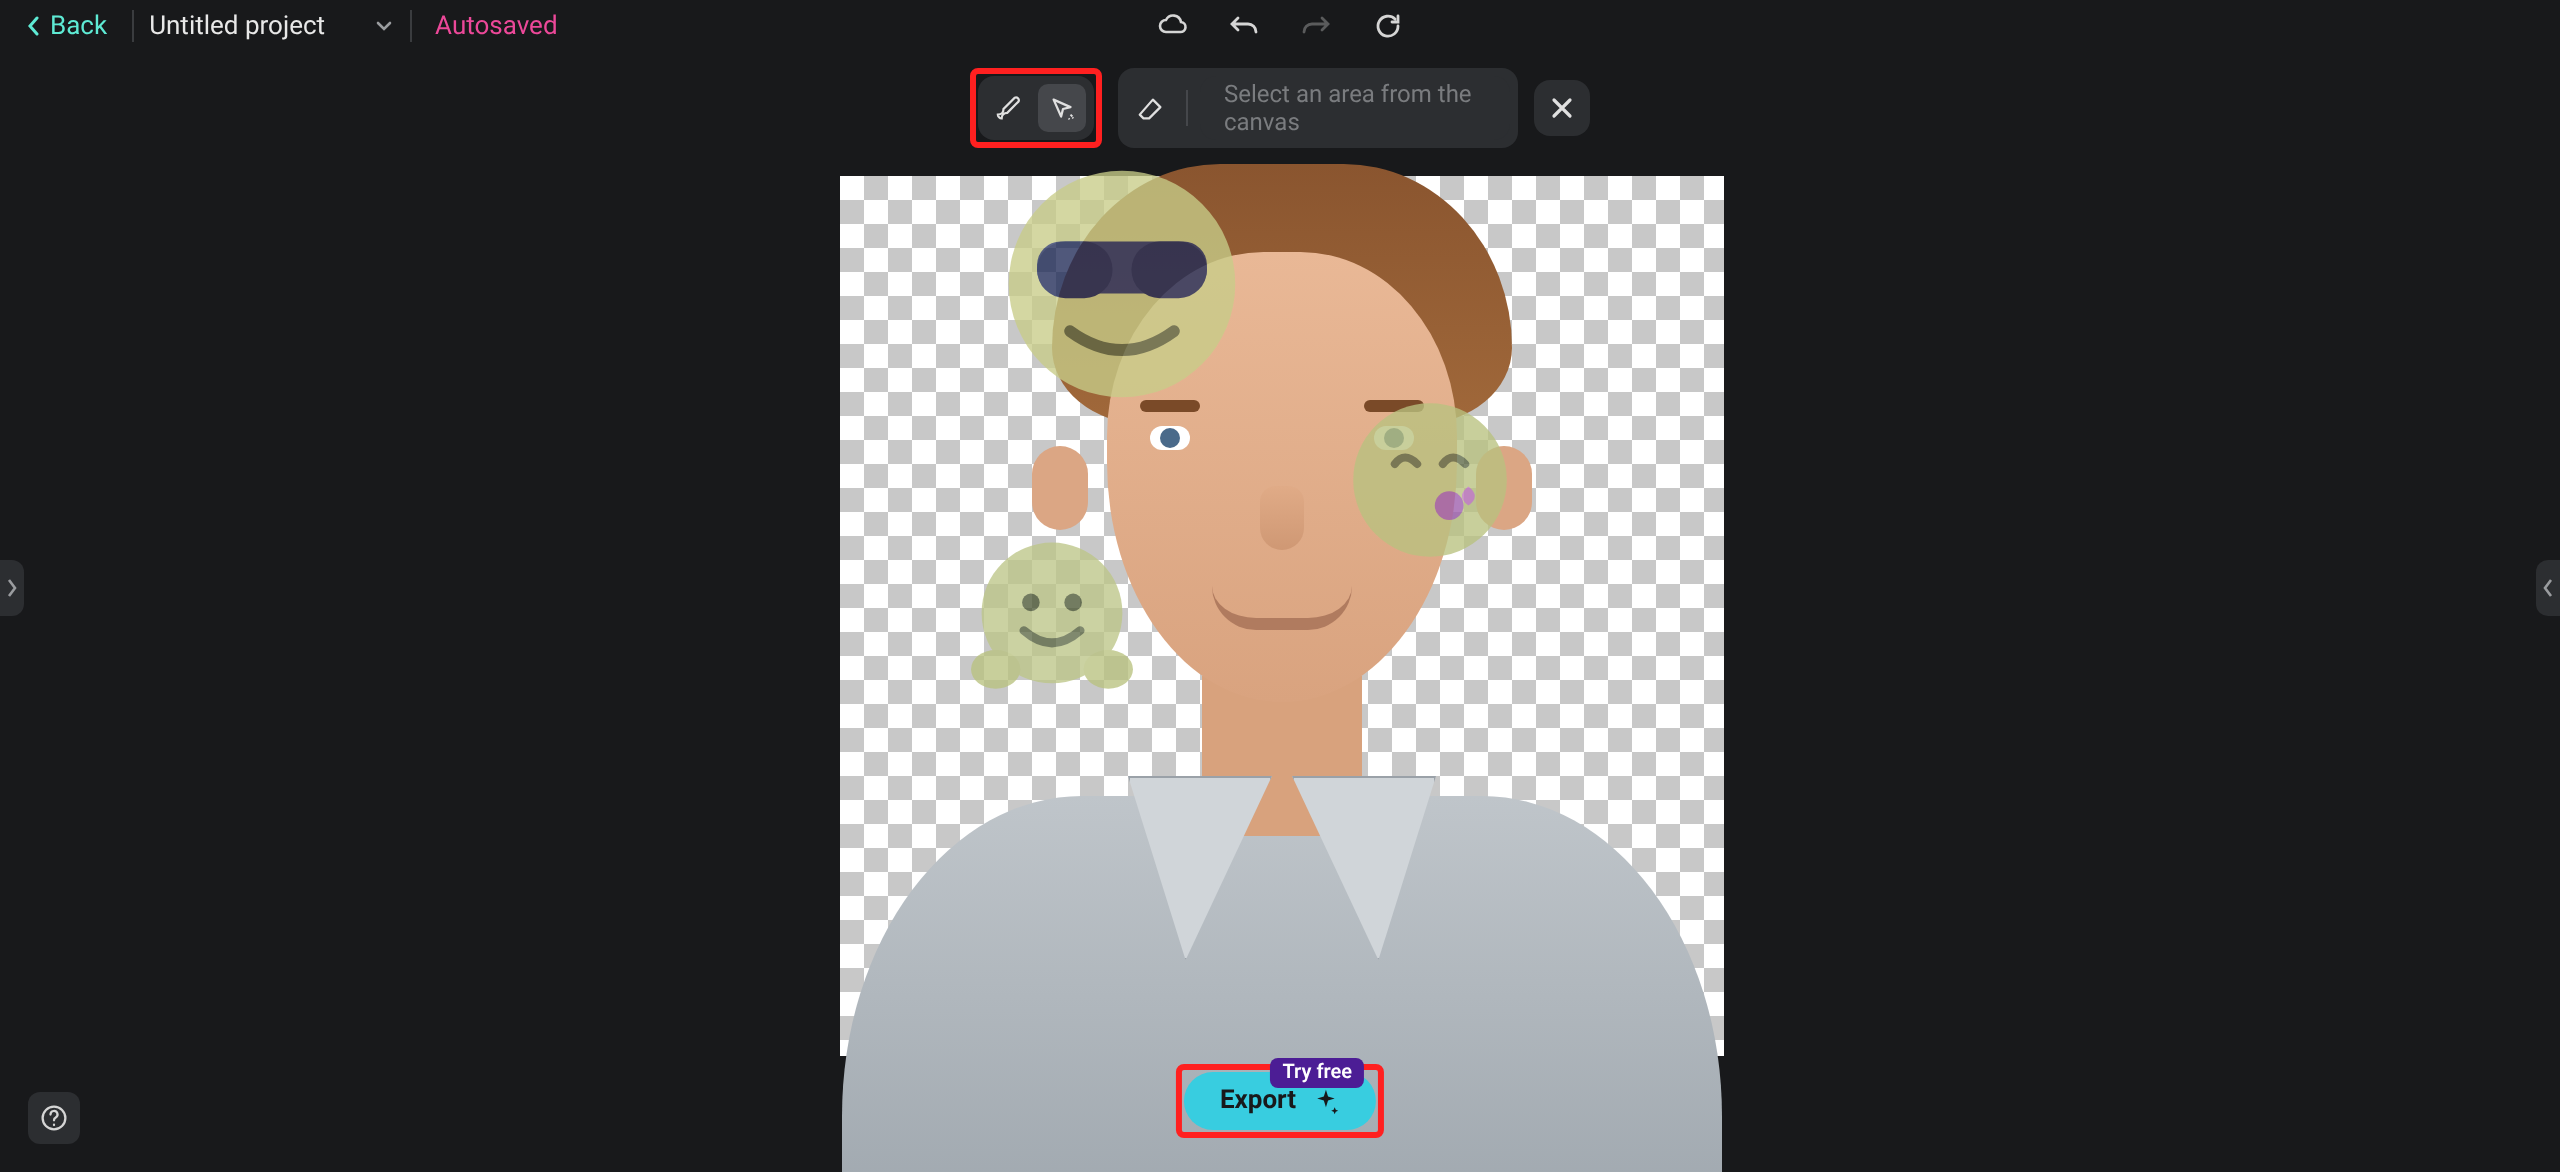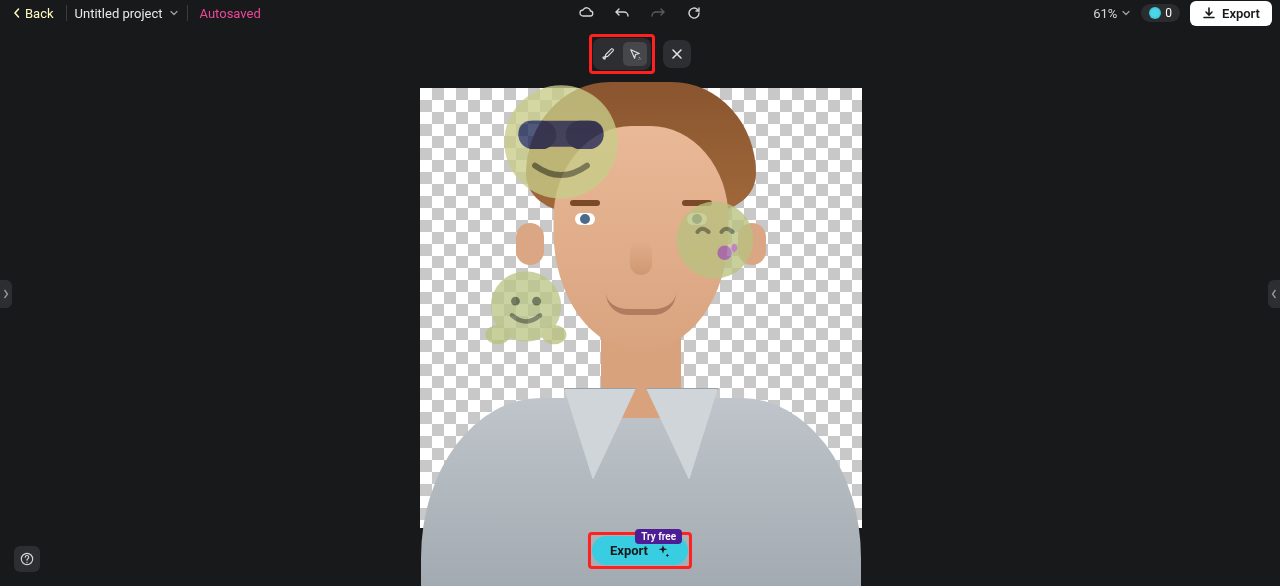--- a/index.html
+++ b/index.html
@@ -17,34 +17,34 @@
       align-items: center;
       height: 26px;
       padding: 0 8px;
       font-size: 13px;
       position: relative;
     }
     .back-btn {
       display: flex;
       align-items: center;
       gap: 3px;
-      color: #fef9c3;
+      color: #5eead4;
       cursor: pointer;
       padding: 2px 4px;
     }
     .divider-v {
       width: 1px;
       height: 16px;
       background: #3a3c3f;
       margin: 0 8px;
     }
     .project-title {
       display: flex;
       align-items: center;
-      gap: 6px;
+      gap: 24px;
       cursor: pointer;
     }
     .project-title span { color: #e8e8e8; }
     .autosaved { color: #ec4899; margin-left: 4px; }
     .center-actions {
       position: absolute;
       left: 50%;
       transform: translateX(-50%);
       display: flex;
       gap: 12px;
@@ -391,54 +391,47 @@
           <path d="M11 4 L14 7 L11 10 M13.5 7 H6 a4 4 0 00-4 4" stroke="currentColor" stroke-width="1.4" fill="none" stroke-linecap="round"></path>
         </svg>
     </div>
     <div class="icon-btn">
       <svg width="16" height="16" viewBox="0 0 16 16">
           <path d="M13 8a5 5 0 11-1.5-3.5M13 3v3h-3" stroke="currentColor" stroke-width="1.4" fill="none" stroke-linecap="round"></path>
         </svg>
     </div>
   </div>
 
-  <div class="right-group">
-    <div class="zoom">
-      <span>61%</span>
-      <svg width="10" height="10" viewBox="0 0 10 10">
-          <path d="M2 3.5 L5 6.5 L8 3.5" stroke="#9a9c9f" stroke-width="1.3" fill="none" stroke-linecap="round"></path>
-        </svg>
-    </div>
-    <div class="credits-badge">
-      <span class="dot"></span>
-      <span>0</span>
-    </div>
-    <div class="export-btn">
-      <svg width="14" height="14" viewBox="0 0 14 14">
-          <path d="M7 2v7M4 6l3 3 3-3M2 11.5h10" stroke="#18191b" stroke-width="1.6" fill="none" stroke-linecap="round"></path>
-        </svg>
-      <span>Export</span>
-    </div>
-  </div>
 </div>
 
 <div class="tool-row">
   <div class="red-highlight">
     <div class="tool-group">
       <div class="tool-btn">
         <svg width="15" height="15" viewBox="0 0 16 16">
             <path d="M3 13c0-2 1.5-3 3-3l6-6a1.5 1.5 0 00-2-2l-6 6c0 1.5-1 3-3 3 0 1 1 2 2 2z" stroke="currentColor" stroke-width="1.2" fill="none"></path>
           </svg>
       </div>
       <div class="tool-btn active">
         <svg width="15" height="15" viewBox="0 0 16 16">
             <path d="M3 3l9 4-4 1-1 4-4-9z" stroke="currentColor" stroke-width="1.2" fill="none" stroke-linejoin="round"></path>
             <path d="M12 11l1 1M11 13l.5.5M13 12.5l.5.5" stroke="currentColor" stroke-width="1"></path>
           </svg>
       </div>
+    </div>
+  </div>
+  <div class="tool-group">
+    <div class="tool-btn">
+      <svg width="15" height="15" viewBox="0 0 16 16">
+          <path d="M9 3l4 4-6 6H4l-2-2 7-8z" stroke="currentColor" stroke-width="1.2" fill="none" stroke-linejoin="round"></path>
+        </svg>
+    </div>
+    <div style="width:1px;height:18px;background:#45474b;margin:0 4px"></div>
+    <div class="prompt-box">
+      <span>Select an area from the canvas</span>
     </div>
   </div>
   <div class="close-box">
     <svg width="12" height="12" viewBox="0 0 12 12">
         <path d="M2 2l8 8M10 2l-8 8" stroke="currentColor" stroke-width="1.6" stroke-linecap="round"></path>
       </svg>
   </div>
 </div>
 
 <div class="canvas-wrap">

